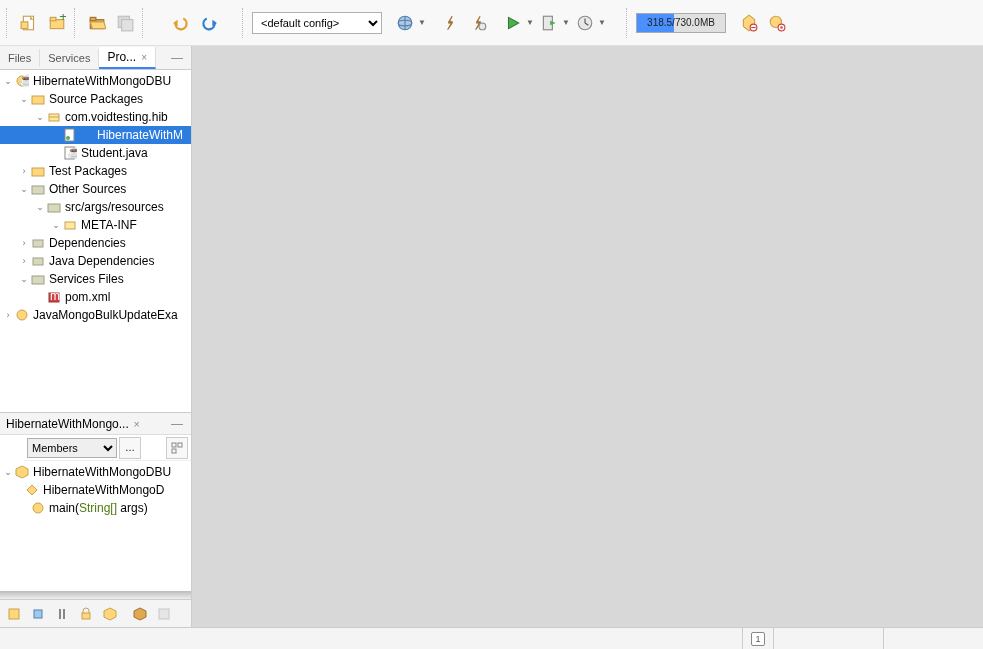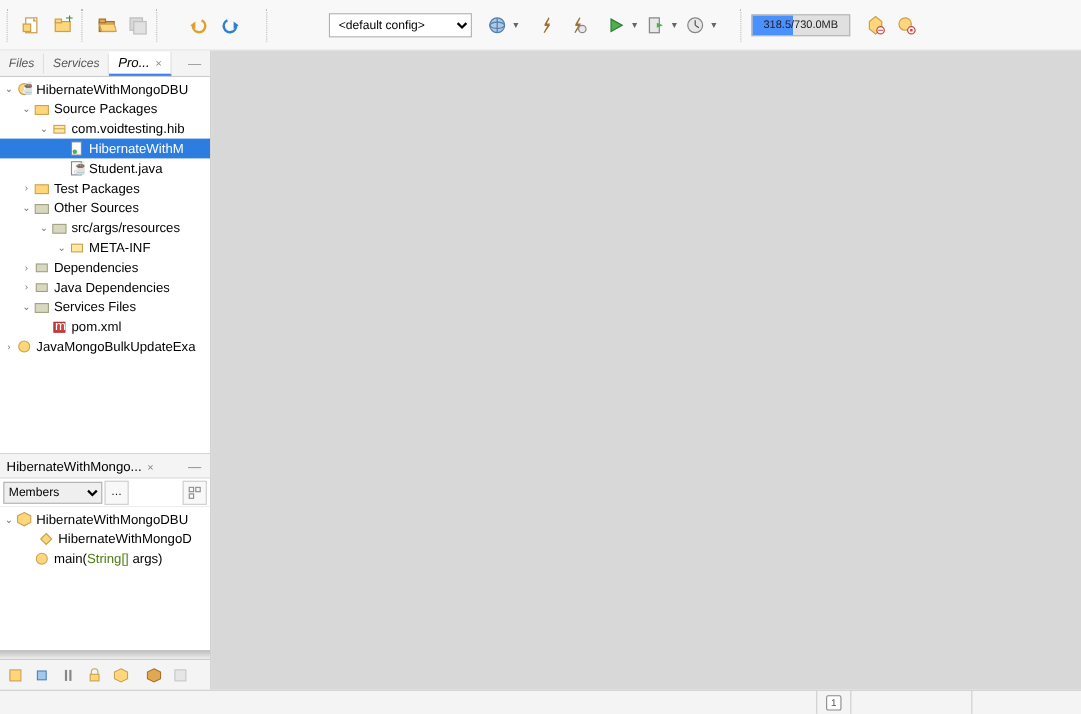--- a/index.html
+++ b/index.html
@@ -4,48 +4,48 @@
 <style>
 * { box-sizing: border-box; margin: 0; padding: 0; font-family: "Segoe UI", Tahoma, sans-serif; font-size: 12px; }
 body { background: #f0f0f0; width: 983px; height: 649px; overflow: hidden; display: flex; flex-direction: column; }
 
 
 .toolbar { height: 46px; background: #f8f8f8; display: flex; align-items: center; padding: 0 4px; gap: 2px; border-bottom: 1px solid #e0e0e0; }
 .tb-sep { width: 6px; height: 30px; border-left: 1px dotted #bbb; margin: 0 2px; }
 .tb-btn { width: 26px; height: 26px; display: flex; align-items: center; justify-content: center; cursor: pointer; border-radius: 2px; position: relative; }
 .tb-btn svg { width: 18px; height: 18px; }
 .drop-arrow { width: 8px; font-size: 8px; color: #666; margin-left: -2px; cursor: pointer; }
-.config-select { width: 130px; height: 22px; border: 1px solid #b0b0b0; background: #fff; padding: 0 4px; font-size: 11px; margin-left: 47px; }
+.config-select { width: 130px; height: 22px; border: 1px solid #b0b0b0; background: #fff; padding: 0 4px; font-size: 11px; }
 .mem-ind { width: 90px; height: 20px; background: linear-gradient(to right, #4a90ff 0%, #4a90ff 42%, #e0e0e0 42%, #e0e0e0 100%); border: 1px solid #aaa; display: flex; align-items: center; justify-content: center; font-size: 10px; color: #222; }
 
 
 .main-area { flex: 1; display: flex; overflow: hidden; }
 .side-panel { width: 192px; background: #fff; border-right: 1px solid #ccc; display: flex; flex-direction: column; }
 
 
-.tabs { display: flex; align-items: center; border-bottom: 1px solid #ccc; height: 24px; background: #f4f4f4; font-style: italic; }
+.tabs { display: flex; align-items: center; border-bottom: 1px solid #ccc; height: 24px; background: #f4f4f4; }
 .tab { padding: 3px 8px; border-right: 1px solid #ddd; cursor: pointer; color: #555; font-size: 11px; }
 .tab.active { background: #fff; border-bottom: 2px solid #3b82f6; color: #000; }
 .tab-close { font-size: 10px; margin-left: 2px; color: #888; }
 .tab-min { margin-left: auto; padding: 0 8px; color: #888; cursor: pointer; }
 
 
 .tree { flex: 1; overflow: hidden; padding: 2px 0; white-space: nowrap; }
 .tree-row { display: flex; align-items: center; height: 18px; cursor: pointer; }
-.tree-row.selected { background: #2d7de0; color: #fff; }
+.tree-row.selected { background: #2d7de0; color: #fff; gap: 16px; }
 .twist { width: 12px; text-align: center; color: #777; font-size: 9px; }
 .tree-icon { width: 16px; height: 16px; display: flex; align-items: center; justify-content: center; margin-right: 3px; }
 .tree-icon svg { width: 14px; height: 14px; }
 .tree-label { font-size: 12px; overflow: hidden; text-overflow: clip; }
 
 
 .nav-panel { border-top: 1px solid #ccc; display: flex; flex-direction: column; flex-shrink: 0; }
 .nav-tabs { display: flex; align-items: center; height: 22px; border-bottom: 1px solid #ddd; background: #f4f4f4; }
 .nav-tab { padding: 2px 6px; font-size: 11px; }
-.nav-toolbar { display: flex; align-items: center; height: 26px; border-bottom: 1px solid #eee; padding: 0 3px; gap: 2px; }
+.nav-toolbar { display: flex; align-items: center; height: 26px; border-bottom: 1px solid #eee; padding: 0 3px; gap: 2px; margin-left: 24px; }
 .nav-select { width: 90px; height: 20px; border: 1px solid #b0b0b0; font-size: 11px; }
 .nav-btn { width: 22px; height: 22px; display: flex; align-items: center; justify-content: center; border: 1px solid #ccc; background: #f8f8f8; cursor: pointer; font-size: 10px; }
 .nav-tree { height: 130px; overflow: hidden; padding: 2px 0; }
 .nav-divider { height: 8px; background: linear-gradient(#bbb, #eee); }
 
 
 .bottom-bar { display: flex; align-items: center; height: 28px; border-top: 1px solid #ccc; padding: 0 3px; gap: 2px; background: #f4f4f4; }
 .bb-btn { width: 22px; height: 22px; display: flex; align-items: center; justify-content: center; cursor: pointer; }
 .bb-btn svg { width: 14px; height: 14px; }
 
@@ -334,21 +334,21 @@
       <div class="nav-tree">
         <div class="tree-row" style="padding-left:2px">
             <span class="twist">⌄</span>
             <span class="tree-icon">
               <svg viewBox="0 0 14 14">
                 <polygon points="7,1 13,4 13,10 7,13 1,10 1,4" fill="#ffd77a" stroke="#c9a050"></polygon>
               </svg>
             </span>
             <span class="tree-label">HibernateWithMongoDBU</span>
           </div>
-        <div class="tree-row" style="padding-left:34px">
+        <div class="tree-row" style="padding-left:24px">
             <span class="tree-icon">
               <svg viewBox="0 0 14 14">
                 <polygon points="7,2 12,7 7,12 2,7" fill="#ffd77a" stroke="#c9a050"></polygon>
               </svg>
             </span>
             <span class="tree-label">HibernateWithMongoD</span>
           </div>
         <div class="tree-row" style="padding-left:30px">
             <span class="tree-icon">
               <svg viewBox="0 0 14 14">

